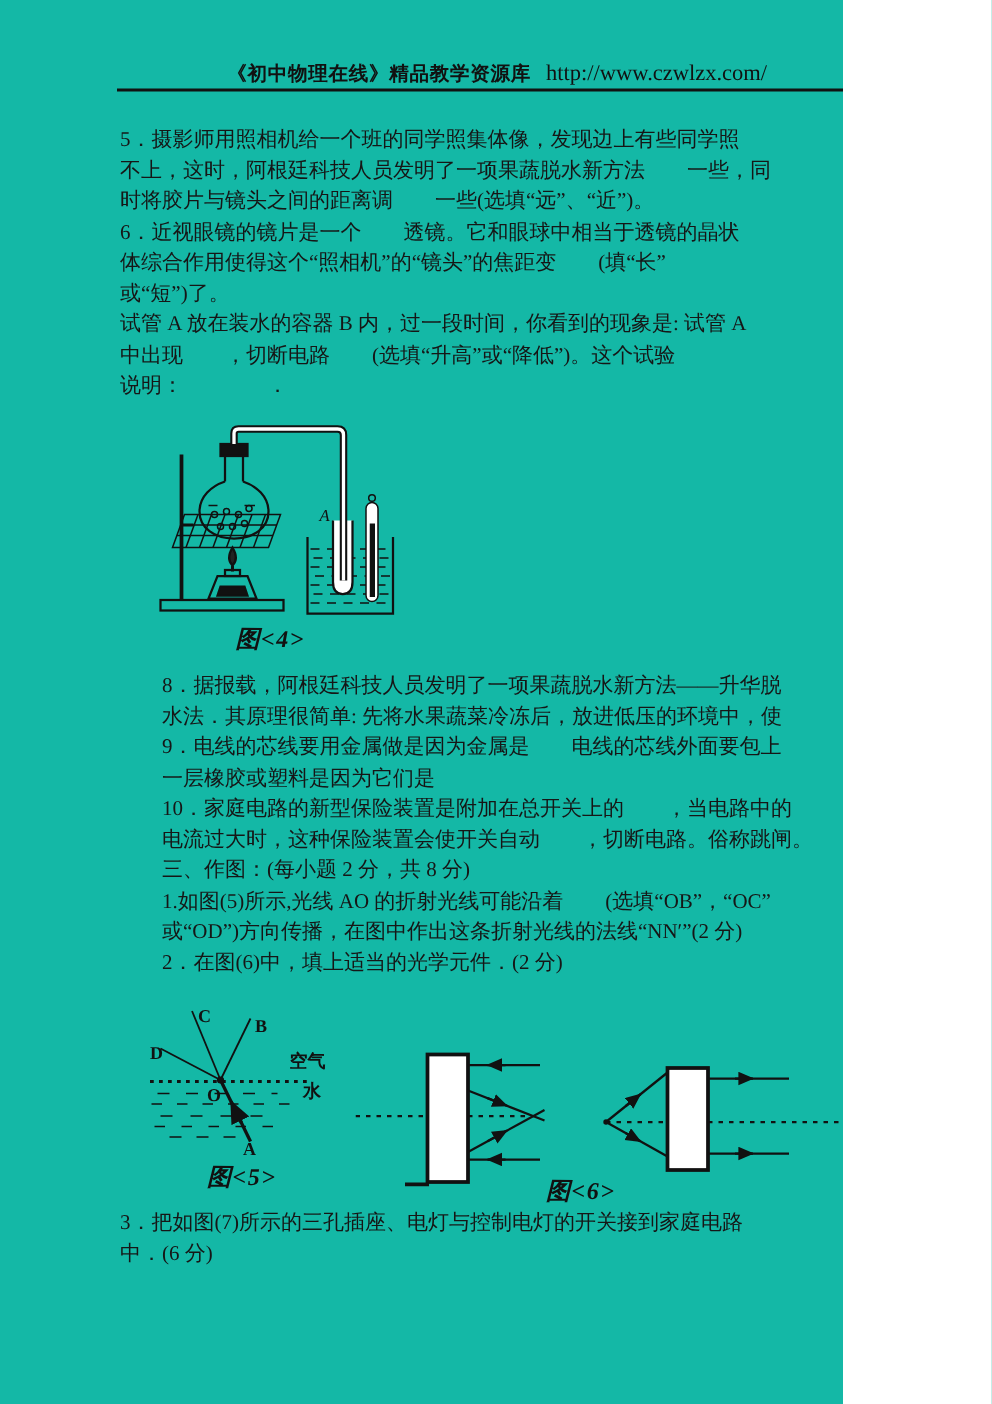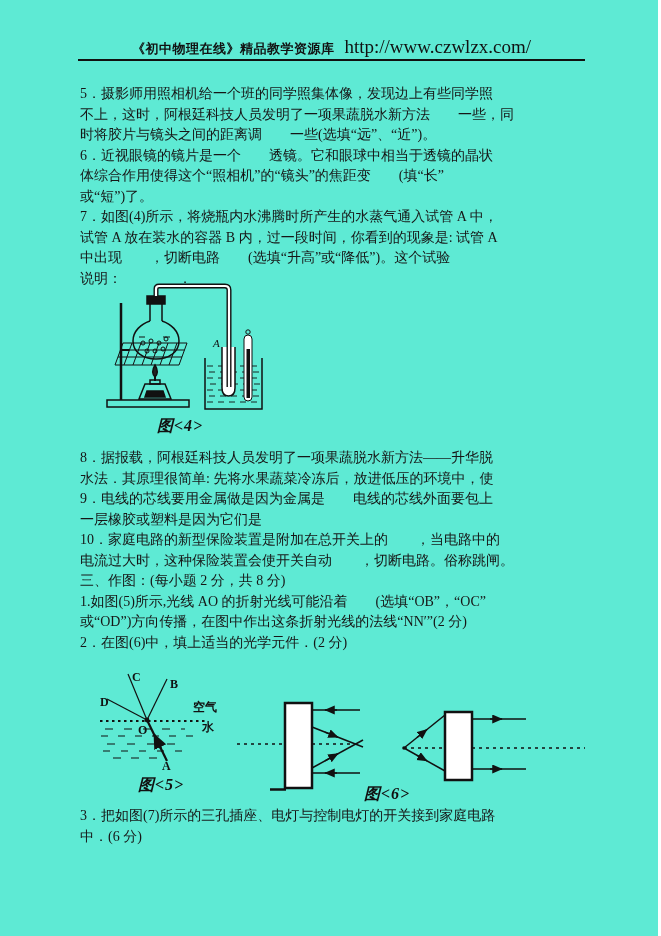--- a/index.html
+++ b/index.html
@@ -1,34 +1,34 @@
 <!DOCTYPE html>
 <html><head>
 <meta charset="utf-8">
 <style>
   html,body{margin:0;padding:0;background:#fff;}
   #page{
-    position:relative;width:658px;height:936px;background:#5eead4;
+    position:relative;width:562px;height:936px;background:#14b8a6;
     font-family:"Liberation Serif","DejaVu Serif",serif;color:#111;overflow:hidden;
   }
   .abs{position:absolute;}
   
   #hdr{
     left:78px;top:36px;width:507px;height:22px;
     display:flex;justify-content:center;align-items:flex-end;gap:10px;
     font-size:13px;white-space:nowrap;
   }
   #hdr .t{font-weight:bold;letter-spacing:.5px;}
-  #hdr .u{font-size:19px;}
+  #hdr .u{font-size:15px;}
   #rule{left:78px;top:59px;width:507px;height:2px;background:#111;}
   
   .tblock{left:80px;width:520px;}
   .tl{font-size:14px;line-height:20.5px;height:20.5px;white-space:nowrap;color:#161616;}
   #blk1{top:84px;}
-  #blk2{top:448px;}
+  #blk2{top:448px;margin-left:28px;}
   #blk3{top:806px;}
   
   .cap{font-size:16px;font-weight:bold;letter-spacing:1px;color:#111;white-space:nowrap;font-style:italic;}
   svg{display:block;}
   svg text{font-family:"Liberation Serif","DejaVu Serif",serif;}
 </style>
 </head>
 <body>
 
 <div id="page">
@@ -40,21 +40,20 @@
   <div id="rule" class="abs"></div>
 
   <div id="blk1" class="abs tblock">
 
   <div class="tl">5．摄影师用照相机给一个班的同学照集体像，发现边上有些同学照</div>
       <div class="tl">不上，这时，阿根廷科技人员发明了一项果蔬脱水新方法　　一些，同</div>
       <div class="tl">时将胶片与镜头之间的距离调　　一些(选填“远”、“近”)。</div>
       <div class="tl">6．近视眼镜的镜片是一个　　透镜。它和眼球中相当于透镜的晶状</div>
       <div class="tl">体综合作用使得这个“照相机”的“镜头”的焦距变　　(填“长”</div>
       <div class="tl">或“短”)了。</div>
-      <div class="tl">7．如图(4)所示，将烧瓶内水沸腾时所产生的水蒸气通入试管 A 中，</div>
       <div class="tl">试管 A 放在装水的容器 B 内，过一段时间，你看到的现象是: 试管 A</div>
       <div class="tl">中出现　　，切断电路　　(选填“升高”或“降低”)。这个试验</div>
       <div class="tl">说明：　　　　．</div>
     </div>
 
   <svg class="abs" style="left:95px;top:281px;" width="180" height="134" viewBox="0 0 180 134">
     <g stroke="#111" fill="none" stroke-width="1.5">
 
       <g>
         <rect x="12" y="119" width="82" height="7"></rect>

